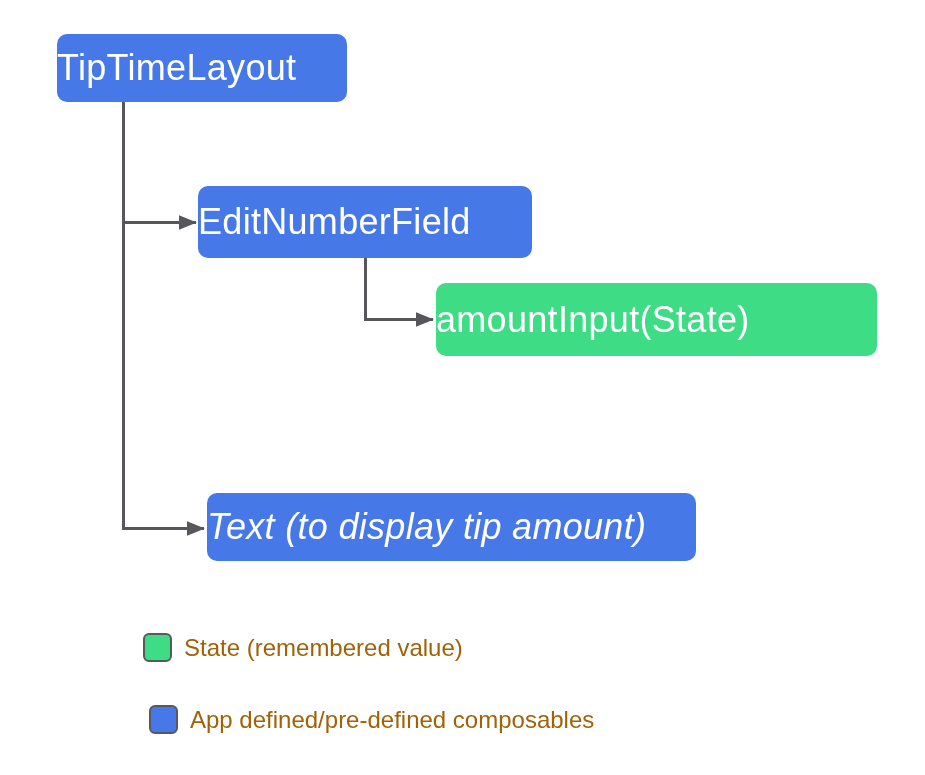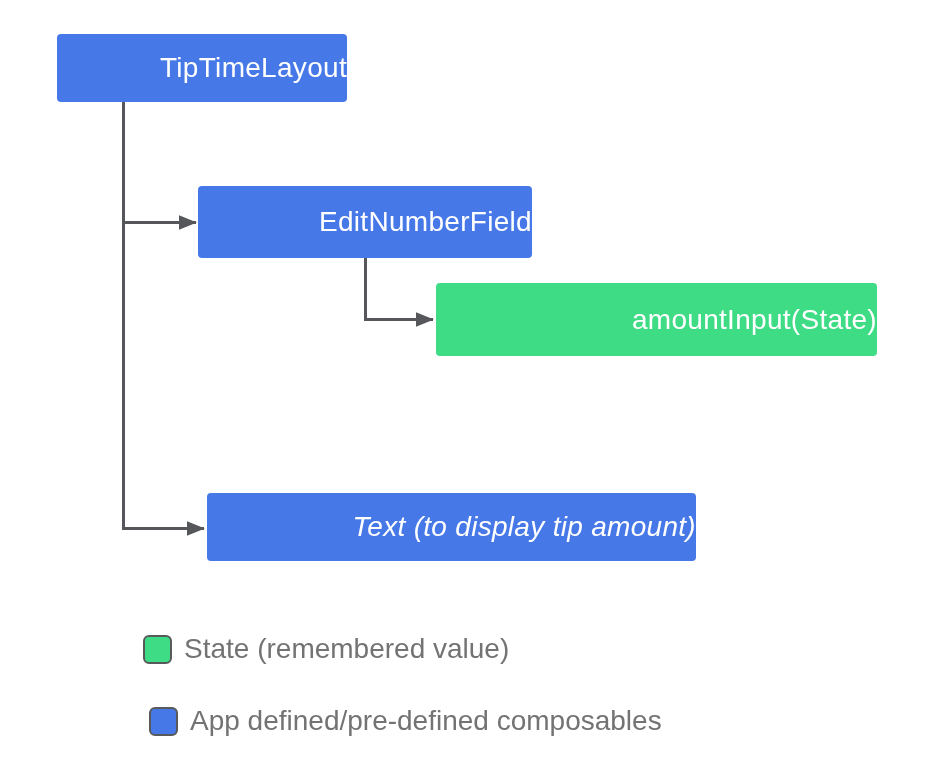--- a/index.html
+++ b/index.html
@@ -11,27 +11,27 @@
     font-family: "Liberation Sans", sans-serif;
     overflow: hidden;
   }
   svg.connectors {
     position: absolute;
     left: 0; top: 0;
     width: 925px; height: 775px;
   }
   .node {
     position: absolute;
-    border-radius: 4px;
+    border-radius: 10px;
     color: #ffffff;
-    font-size: 28px;
+    font-size: 36px;
     letter-spacing: 0.3px;
     display: flex;
     align-items: center;
-    justify-content: flex-end;
+    justify-content: flex-start;
     white-space: nowrap;
   }
   .node-tiptimelayout   { left: 57px;  top: 34px;  width: 290px; height: 68px; }
   .node-editnumberfield { left: 198px; top: 186px; width: 334px; height: 72px; }
   .node-amountinput     { left: 436px; top: 283px; width: 441px; height: 73px; }
   .node-text            { left: 207px; top: 493px; width: 489px; height: 68px; }
   .legend-row {
     position: absolute;
     display: flex;
     align-items: center;
@@ -41,22 +41,22 @@
   .swatch {
     width: 29px;
     height: 29px;
     box-sizing: border-box;
     border: 2.5px solid #58595b;
     border-radius: 6px;
     margin-right: 12px;
     flex: 0 0 auto;
   }
   .legend-label {
-    font-size: 28px;
-    color: #737373;
+    font-size: 24px;
+    color: #a16207;
     white-space: nowrap;
   }
 </style>
 </head>
 <body>
 
 <div class="canvas">
 
   <svg class="connectors" viewBox="0 0 925 775" xmlns="http://www.w3.org/2000/svg">
     <defs>

